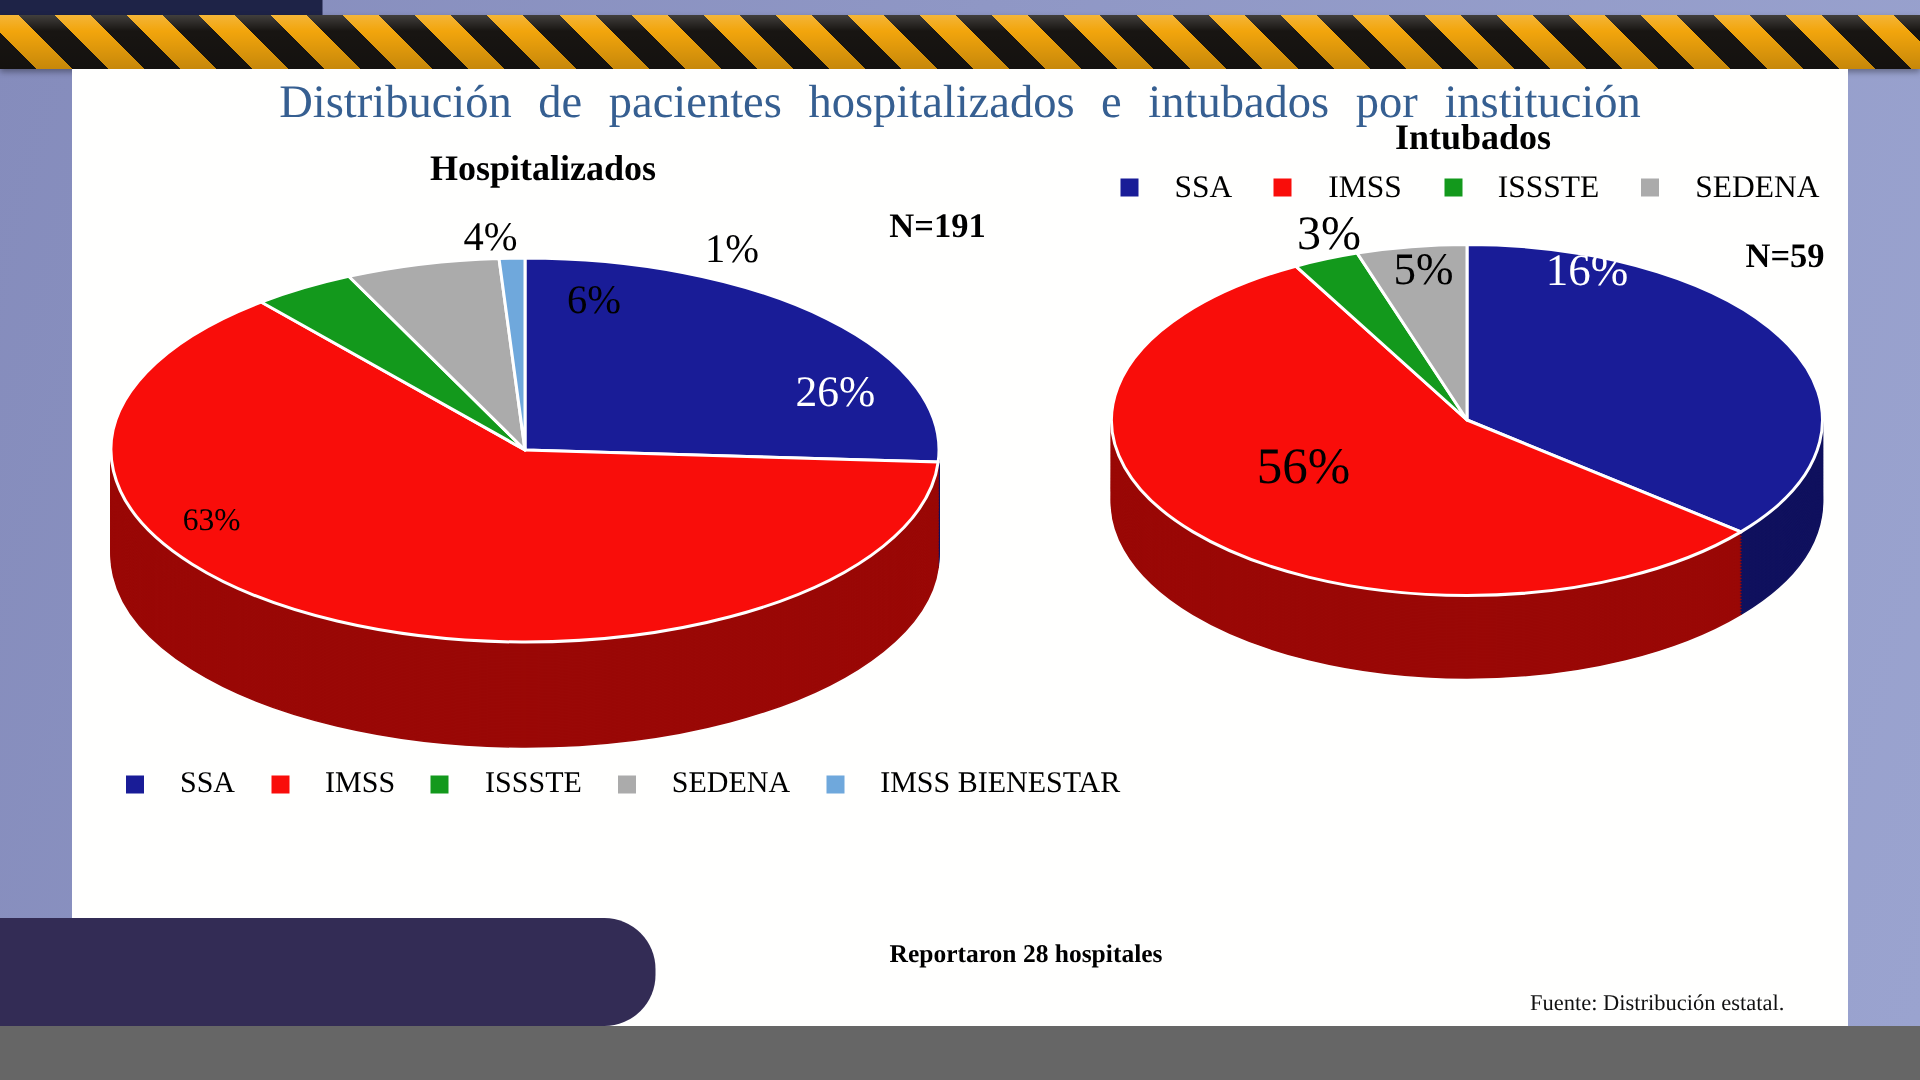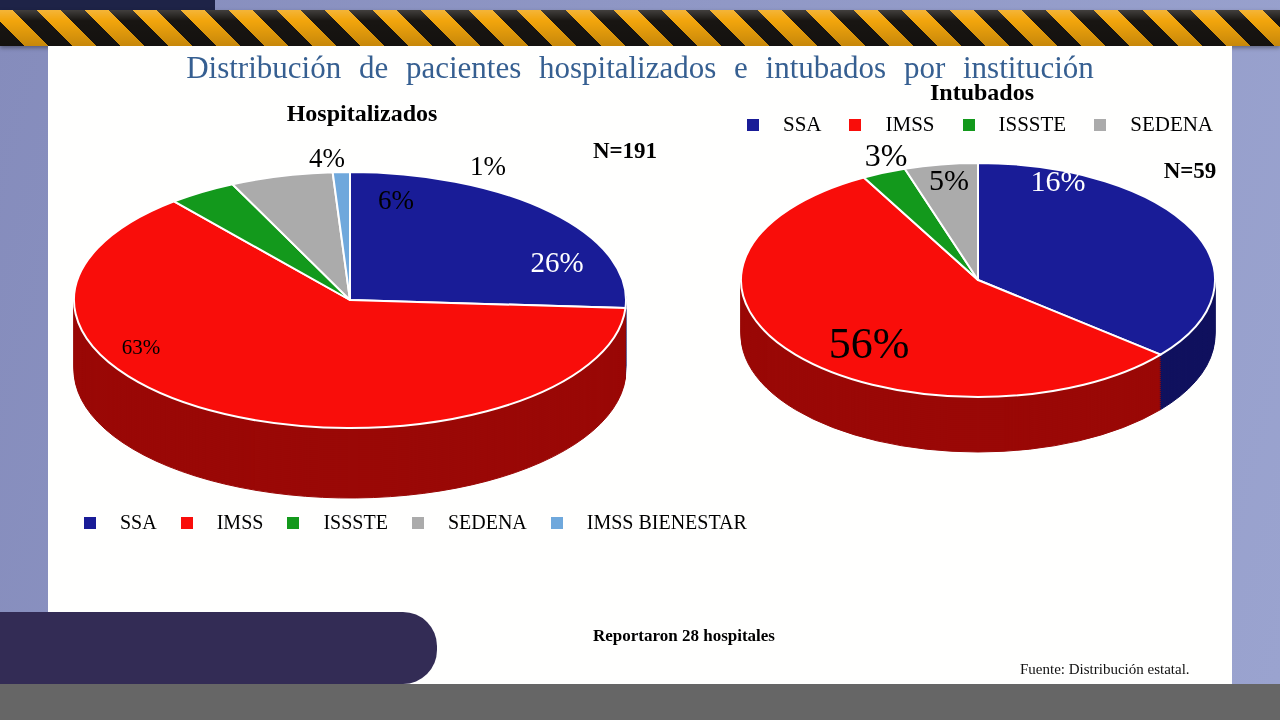--- a/index.html
+++ b/index.html
@@ -352,21 +352,21 @@
       <path d="M 978 280 L 904.7629723331374 168.72638759346705 A 237 117 0 0 1 977.9999999999999 163 Z" fill="#ababab" stroke="#ffffff" stroke-width="2" stroke-linejoin="round"></path>
     </svg>
 
   <div id="labels-layer">
       <div class="pct-label" style="left: 557px; top: 262px; font-size: 29px; color: rgb(255, 255, 255);">26%</div>
       <div class="pct-label" style="left: 141px; top: 347px; font-size: 21px; color: rgb(0, 0, 0);">63%</div>
       <div class="pct-label" style="left: 327px; top: 158px; font-size: 27px; color: rgb(0, 0, 0);">4%</div>
       <div class="pct-label" style="left: 396px; top: 200px; font-size: 27px; color: rgb(0, 0, 0);">6%</div>
       <div class="pct-label" style="left: 488px; top: 166px; font-size: 27px; color: rgb(0, 0, 0);">1%</div>
       <div class="pct-label" style="left: 1058px; top: 181px; font-size: 30px; color: rgb(255, 255, 255);">16%</div>
-      <div class="pct-label" style="left: 869px; top: 344px; font-size: 44px; color: rgb(0, 0, 0);">56%</div>
+      <div class="pct-label" style="left: 869px; top: 312px; font-size: 34px; color: rgb(0, 0, 0);">56%</div>
       <div class="pct-label" style="left: 886px; top: 155px; font-size: 32px; color: rgb(0, 0, 0);">3%</div>
       <div class="pct-label" style="left: 949px; top: 180px; font-size: 30px; color: rgb(0, 0, 0);">5%</div>
     </div>
 
   <div class="legend" id="legend-0">
       <div class="legend-item">
         <span class="legend-swatch" style="background: rgb(25, 28, 151);"></span>
         <span>SSA</span>
       </div>
       <div class="legend-item">

